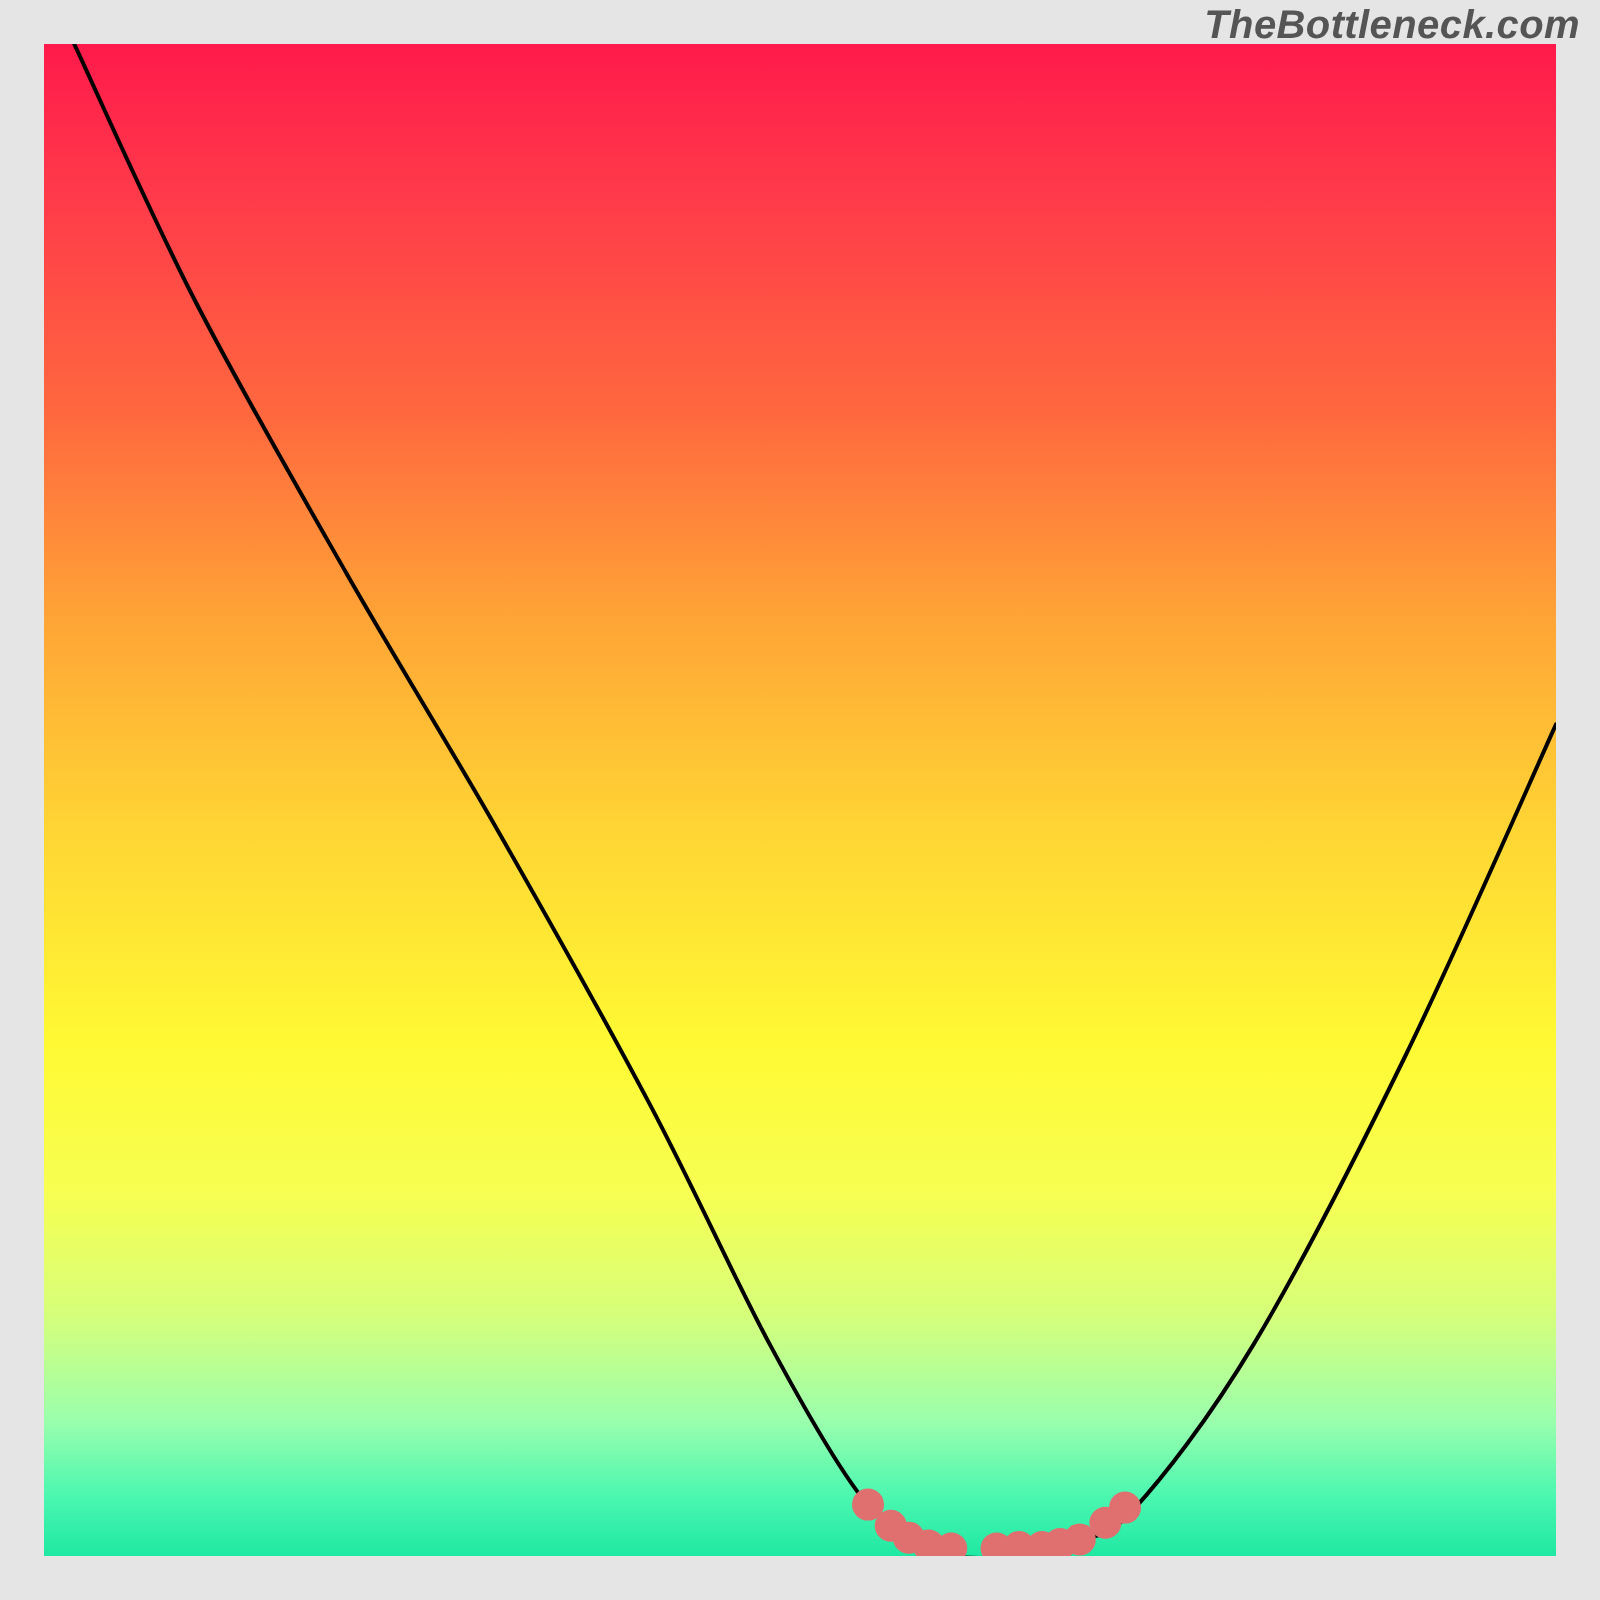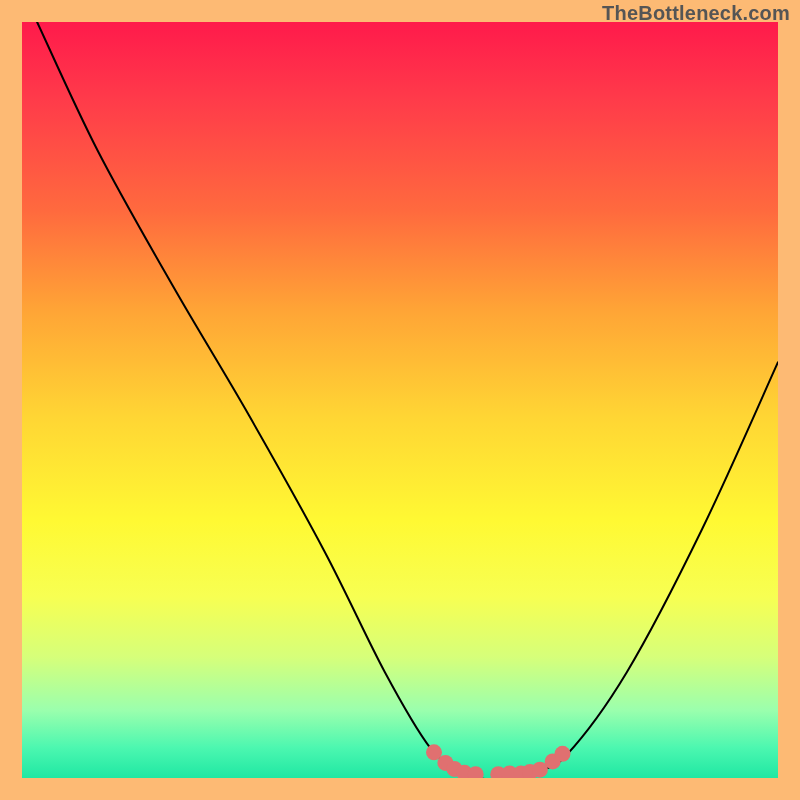--- a/index.html
+++ b/index.html
@@ -8,21 +8,22 @@
     width: 800px;
     height: 800px;
     background: #000;
     overflow: hidden;
     font-family: Arial, Helvetica, sans-serif;
   }
   .frame {
     position: relative;
     width: 800px;
     height: 800px;
-    background: #fdba74;
+    background: #e5e5e5;
+    font-style: italic;
   }
   .plot-area {
     position: absolute;
     left: 22px;
     top: 22px;
     width: 756px;
     height: 756px;
     background: linear-gradient(
       to bottom,
       #ff1a4b 0%,

